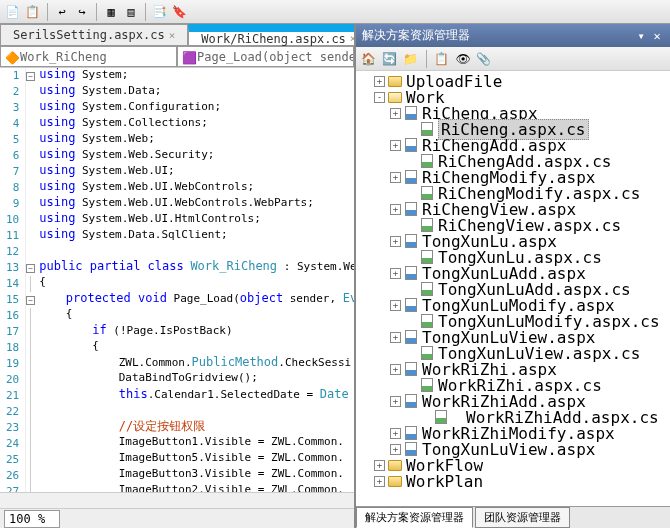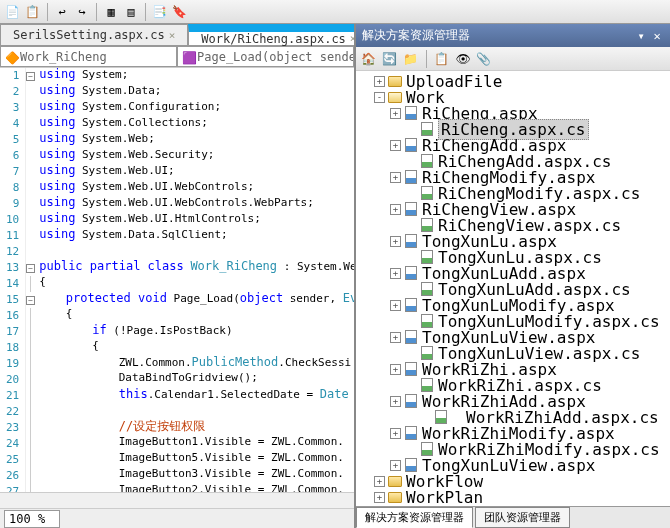--- a/index.html
+++ b/index.html
@@ -392,27 +392,20 @@
             </span>
             <span class="label">WorkRiZhiAdd.aspx.cs</span>
           </div>
           <div class="tree-row" style="padding-left: 32px;">
             <span class="expander">+</span>
             <span class="tree-icon">
               <span class="file-icon aspx-icon"></span>
             </span>
             <span class="label">WorkRiZhiModify.aspx</span>
           </div>
-          <div class="tree-row" style="padding-left: 48px;">
-            <span class="expander blank"></span>
-            <span class="tree-icon">
-              <span class="file-icon cs-icon"></span>
-            </span>
-            <span class="label">WorkRiZhiModify.aspx.cs</span>
-          </div>
           <div class="tree-row" style="padding-left: 32px;">
             <span class="expander">+</span>
             <span class="tree-icon">
               <span class="file-icon aspx-icon"></span>
             </span>
             <span class="label">TongXunLuView.aspx</span>
           </div>
           <div class="tree-row" style="padding-left: 16px;">
             <span class="expander">+</span>
             <span class="tree-icon">

